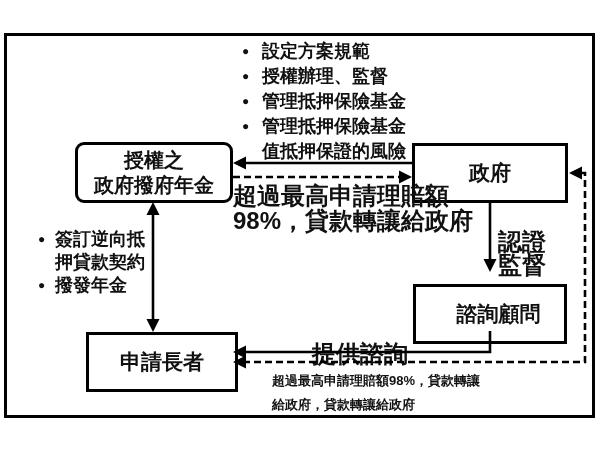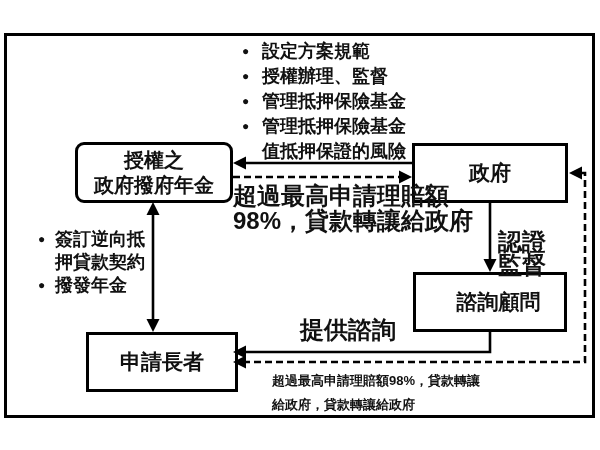--- a/index.html
+++ b/index.html
@@ -36,21 +36,21 @@
     align-items: center;
     justify-content: center;
     text-align: center;
     font-weight: bold;
     font-size: 21px;
     line-height: 1.25;
     z-index: 2;
   }
   .node-institution { left: 75px;  top: 142px; width: 158px; height: 61px; font-size: 20px; border-radius: 9px; }
   .node-government  { left: 412px; top: 143px; width: 156px; height: 60px; }
-  .node-advisor     { left: 413px; top: 272px; width: 154px; height: 60px; padding-left: 17px; }
+  .node-advisor     { left: 413px; top: 284px; width: 154px; height: 60px; padding-left: 17px; }
   .node-elder       { left: 78px;  top: 332px; width: 152px; height: 60px; margin-left: 8px; }
 
   .bullets {
     position: absolute;
     z-index: 3;
     font-weight: bold;
     font-size: 18px;
   }
   .bullets-top  { left: 228px; top: 38px;  width: 212px; }
   .bullets-left { left: 24px;  top: 227px; width: 140px; }
@@ -68,21 +68,21 @@
 
   .edge-label {
     position: absolute;
     z-index: 3;
     font-weight: bold;
     font-size: 24px;
     white-space: nowrap;
   }
   .lbl-transfer-mid  { left: 233px; top: 183px; line-height: 25px; }
   .lbl-certification { left: 498px; top: 210px; line-height: 23px; margin-top: 20px; }
-  .lbl-consultation  { left: 300px; top: 314px; width: 120px; text-align: left; }
+  .lbl-consultation  { left: 300px; top: 338px; width: 120px; text-align: center; }
   .lbl-transfer-bottom { left: 272px; top: 369px; font-size: 13px; line-height: 24px; }
 
   svg.wires {
     position: absolute;
     left: 0; top: 0;
     width: 600px; height: 450px;
     z-index: 4;
     pointer-events: none;
   }
   svg .ln { stroke: #000; stroke-width: 2.6; fill: none; }

